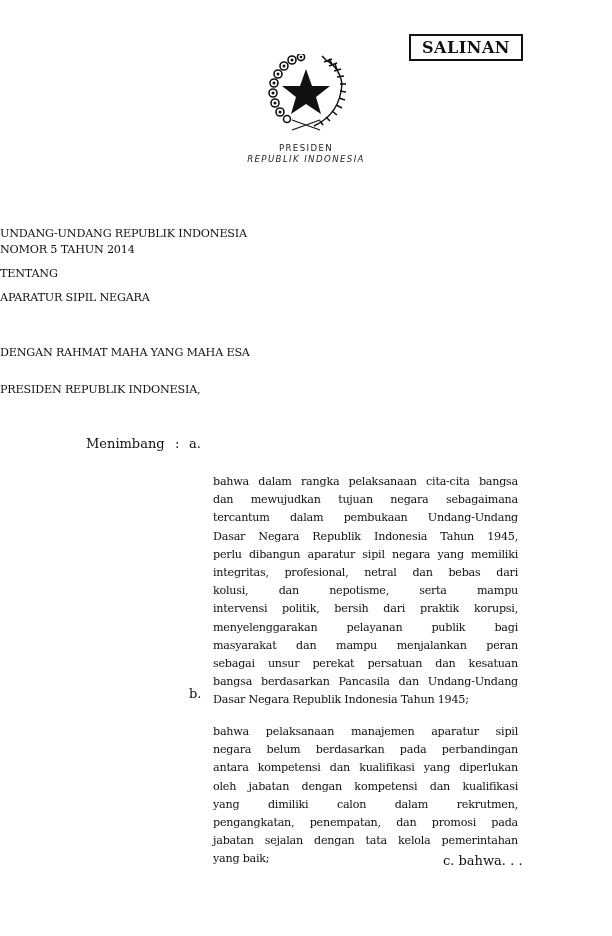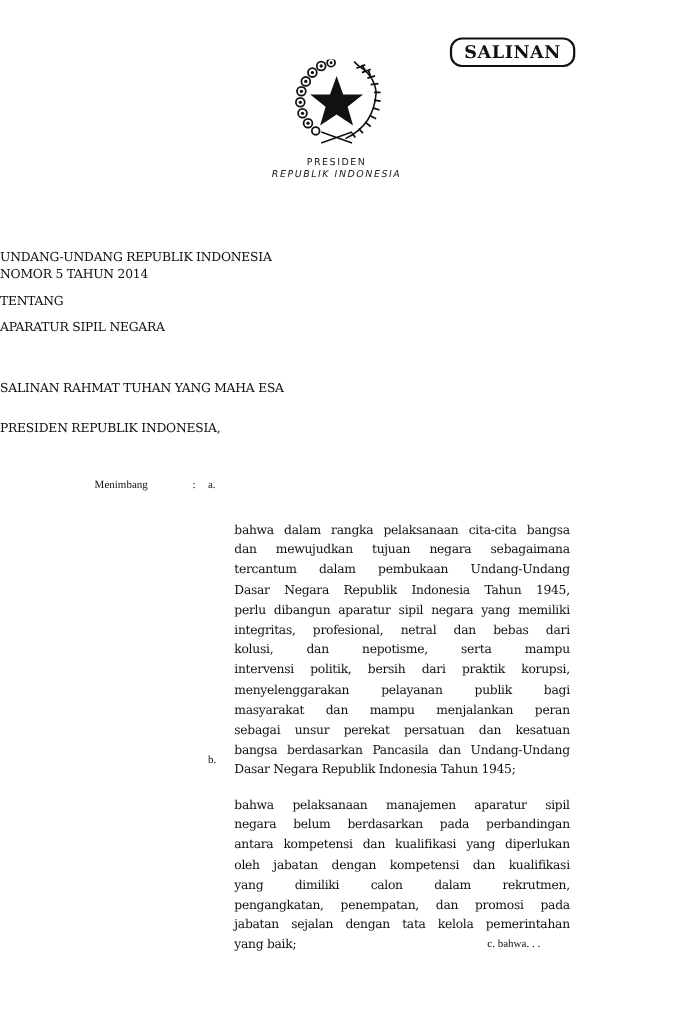--- a/index.html
+++ b/index.html
@@ -1,26 +1,26 @@
 <!DOCTYPE html>
 <html><head>
 <meta charset="utf-8">
 <style>
   html, body { margin:0; padding:0; background:#ffffff; }
   body { width:612px; height:936px; position:relative; overflow:hidden;
          font-family:"DejaVu Serif", "Liberation Serif", serif; color:#111; }
-  .abs { position:absolute;border-radius:11px; }
+  .abs { position:absolute; }
   .stamp { left:409px; top:34px; width:114px; height:27px; border:2px solid #111;
            box-sizing:border-box; text-align:center; font-family:"DejaVu Serif", serif;
            font-weight:bold; font-size:16px; line-height:23px; letter-spacing:0.5px; }
   .emblem { left:262px; top:54px; width:88px; height:78px; }
   .pres { left:0; width:612px; text-align:center; font-family:"DejaVu Sans", sans-serif;
           font-size:8.6px; letter-spacing:1.4px; color:#222; }
   .center { left:0; width:612px; font-size:11.2px; letter-spacing:-0.2px; }
-  .label { font-size:10px;font-family:Liberation Serif, serif; }
+  .label { font-size:13px; }
   .para { left:213px; width:305px; font-size:11.2px; line-height:18.2px; text-align:justify;
           text-align-last:left; letter-spacing:-0.25px;margin-top:40px; }
   .line { display:block; text-align:justify; text-align-last:justify; white-space:nowrap; }
   .line.last { text-align-last:left; }
 </style>
 </head>
 <body>
 
 <div class="abs stamp">SALINAN</div>
 
@@ -74,21 +74,21 @@
 </div>
 
 <div class="abs pres" style="top:143px;">PRESIDEN</div>
 <div class="abs pres" style="top:154px;font-style:italic;">REPUBLIK INDONESIA</div>
 
 <div class="abs center" style="top:227px;">UNDANG-UNDANG REPUBLIK INDONESIA</div>
 <div class="abs center" style="top:243px;">NOMOR 5 TAHUN 2014</div>
 <div class="abs center" style="top:267px;">TENTANG</div>
 <div class="abs center" style="top:291px;">APARATUR SIPIL NEGARA</div>
 
-<div class="abs center" style="top:346px;">SALINAN RAHMAT TUHAN YANG MAHA ESA</div>
+<div class="abs center" style="top:346px;">DENGAN RAHMAT MAHA YANG MAHA ESA</div>
 <div class="abs center" style="top:383px;">PRESIDEN REPUBLIK INDONESIA,</div>
 
 <div class="abs label" style="left:86px; top:436px;">Menimbang</div>
 <div class="abs label" style="left:175px; top:436px;">:</div>
 <div class="abs label" style="left:189px; top:436px;">a.</div>
 
 <div class="abs para" style="top:433px;">
   <span class="line">bahwa dalam rangka pelaksanaan cita-cita bangsa</span>
   <span class="line">dan mewujudkan tujuan negara sebagaimana</span>
   <span class="line">tercantum dalam pembukaan Undang-Undang</span>

